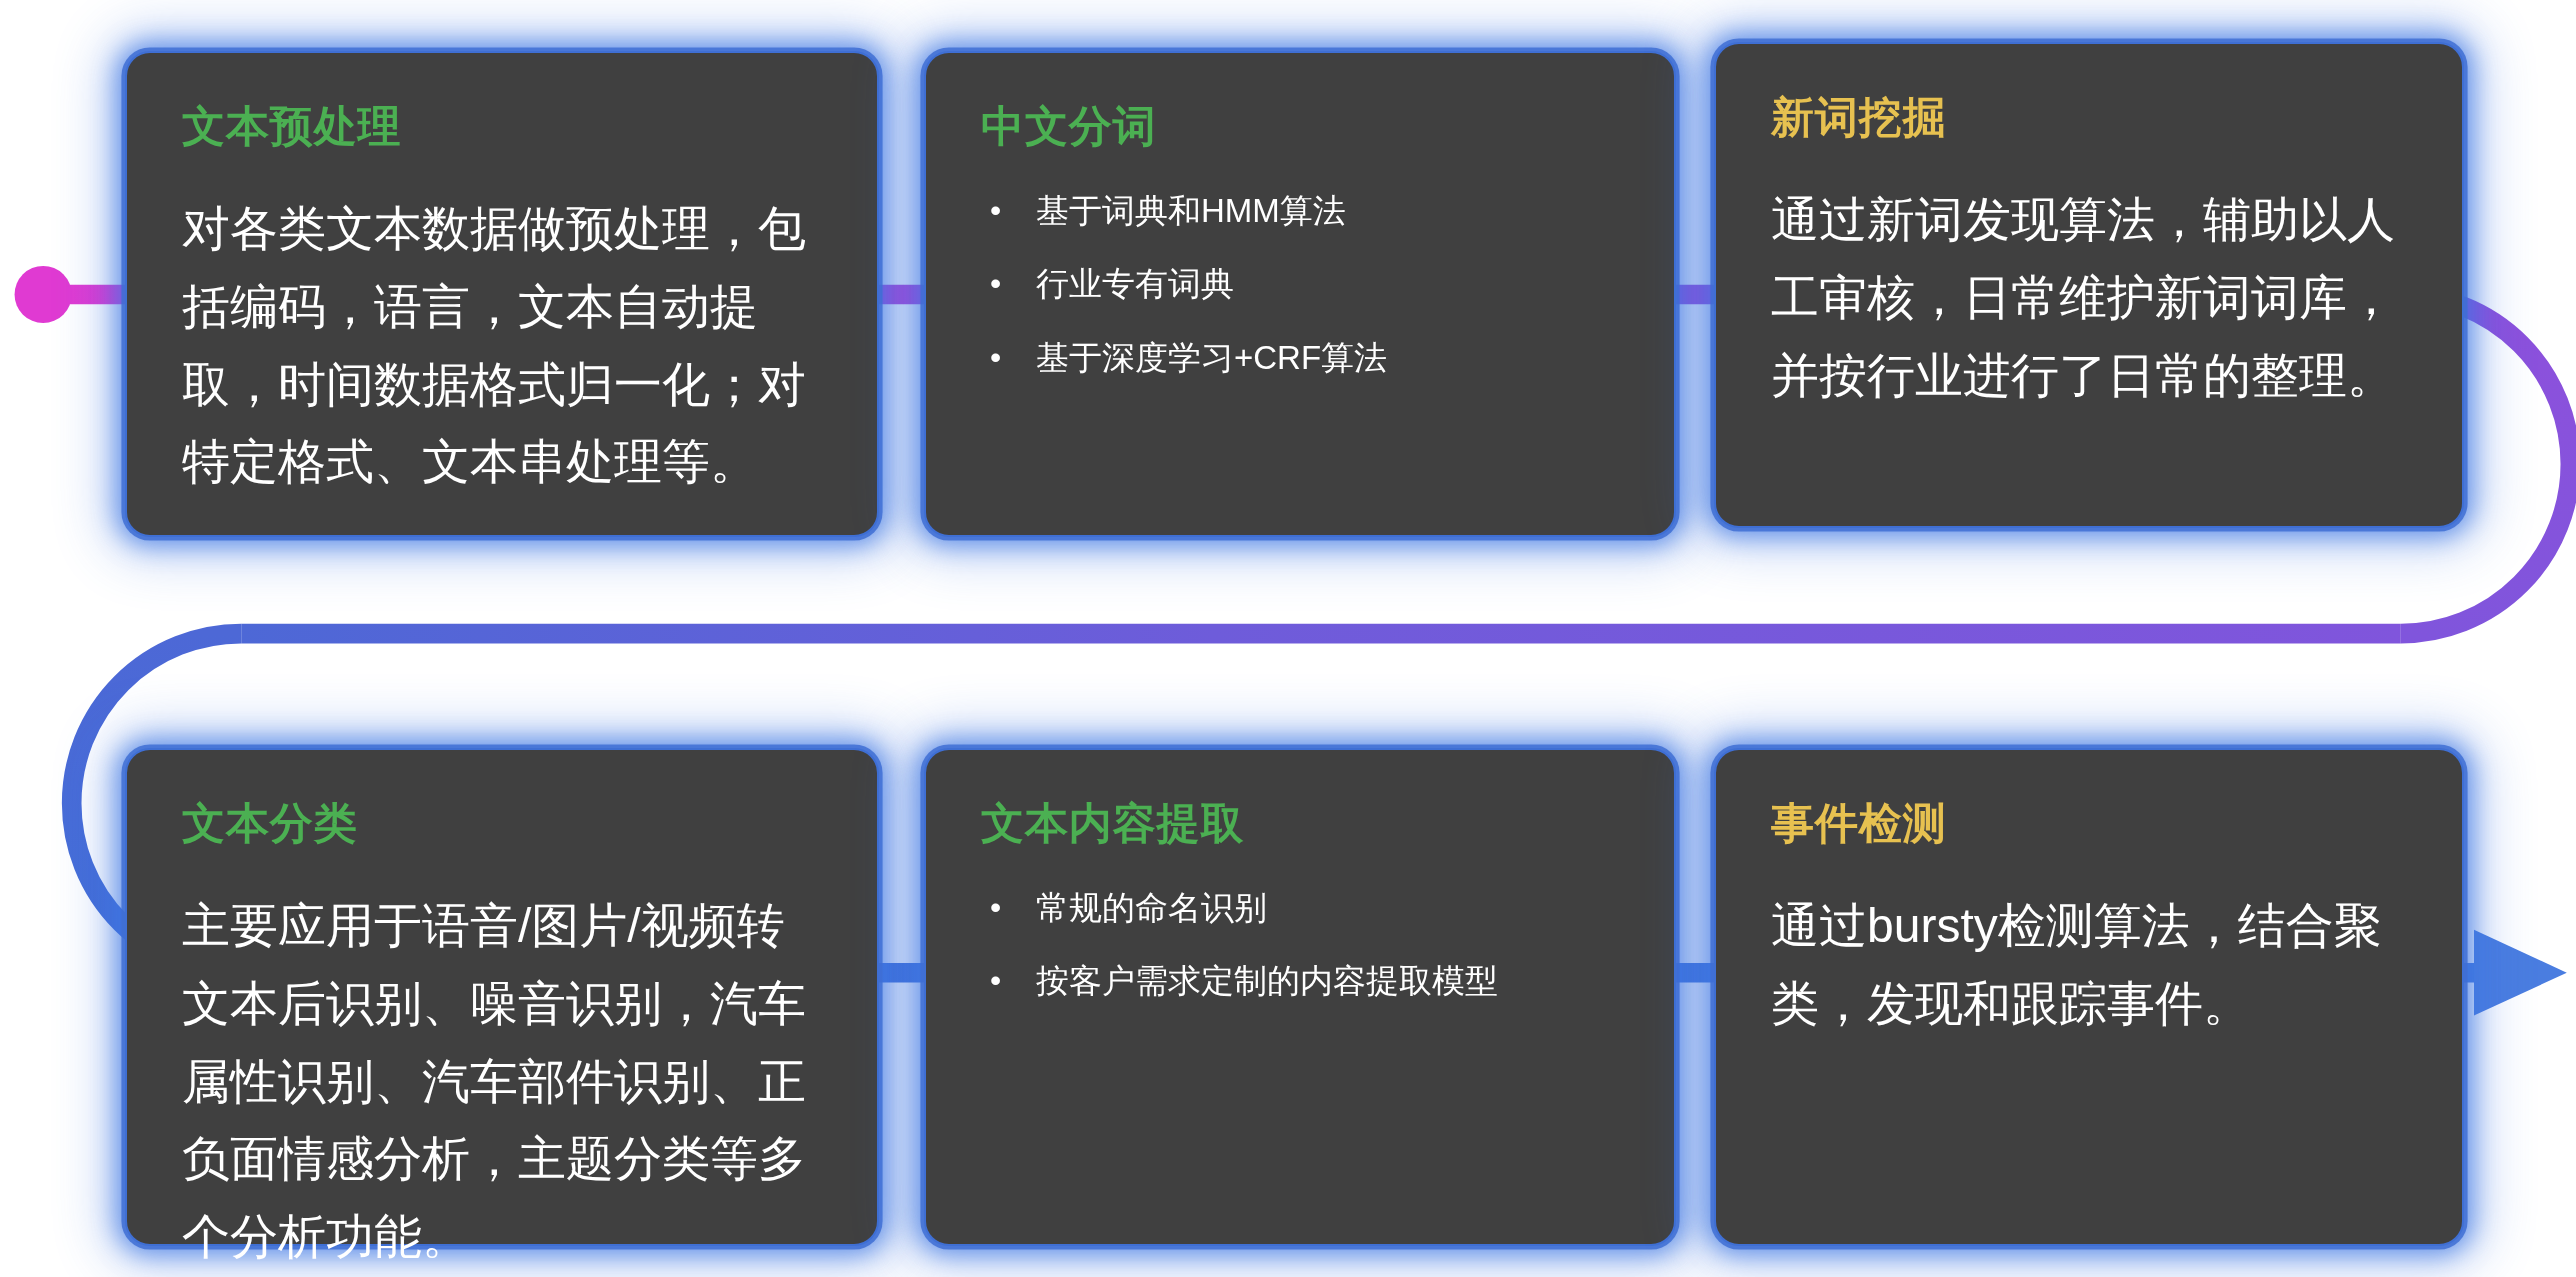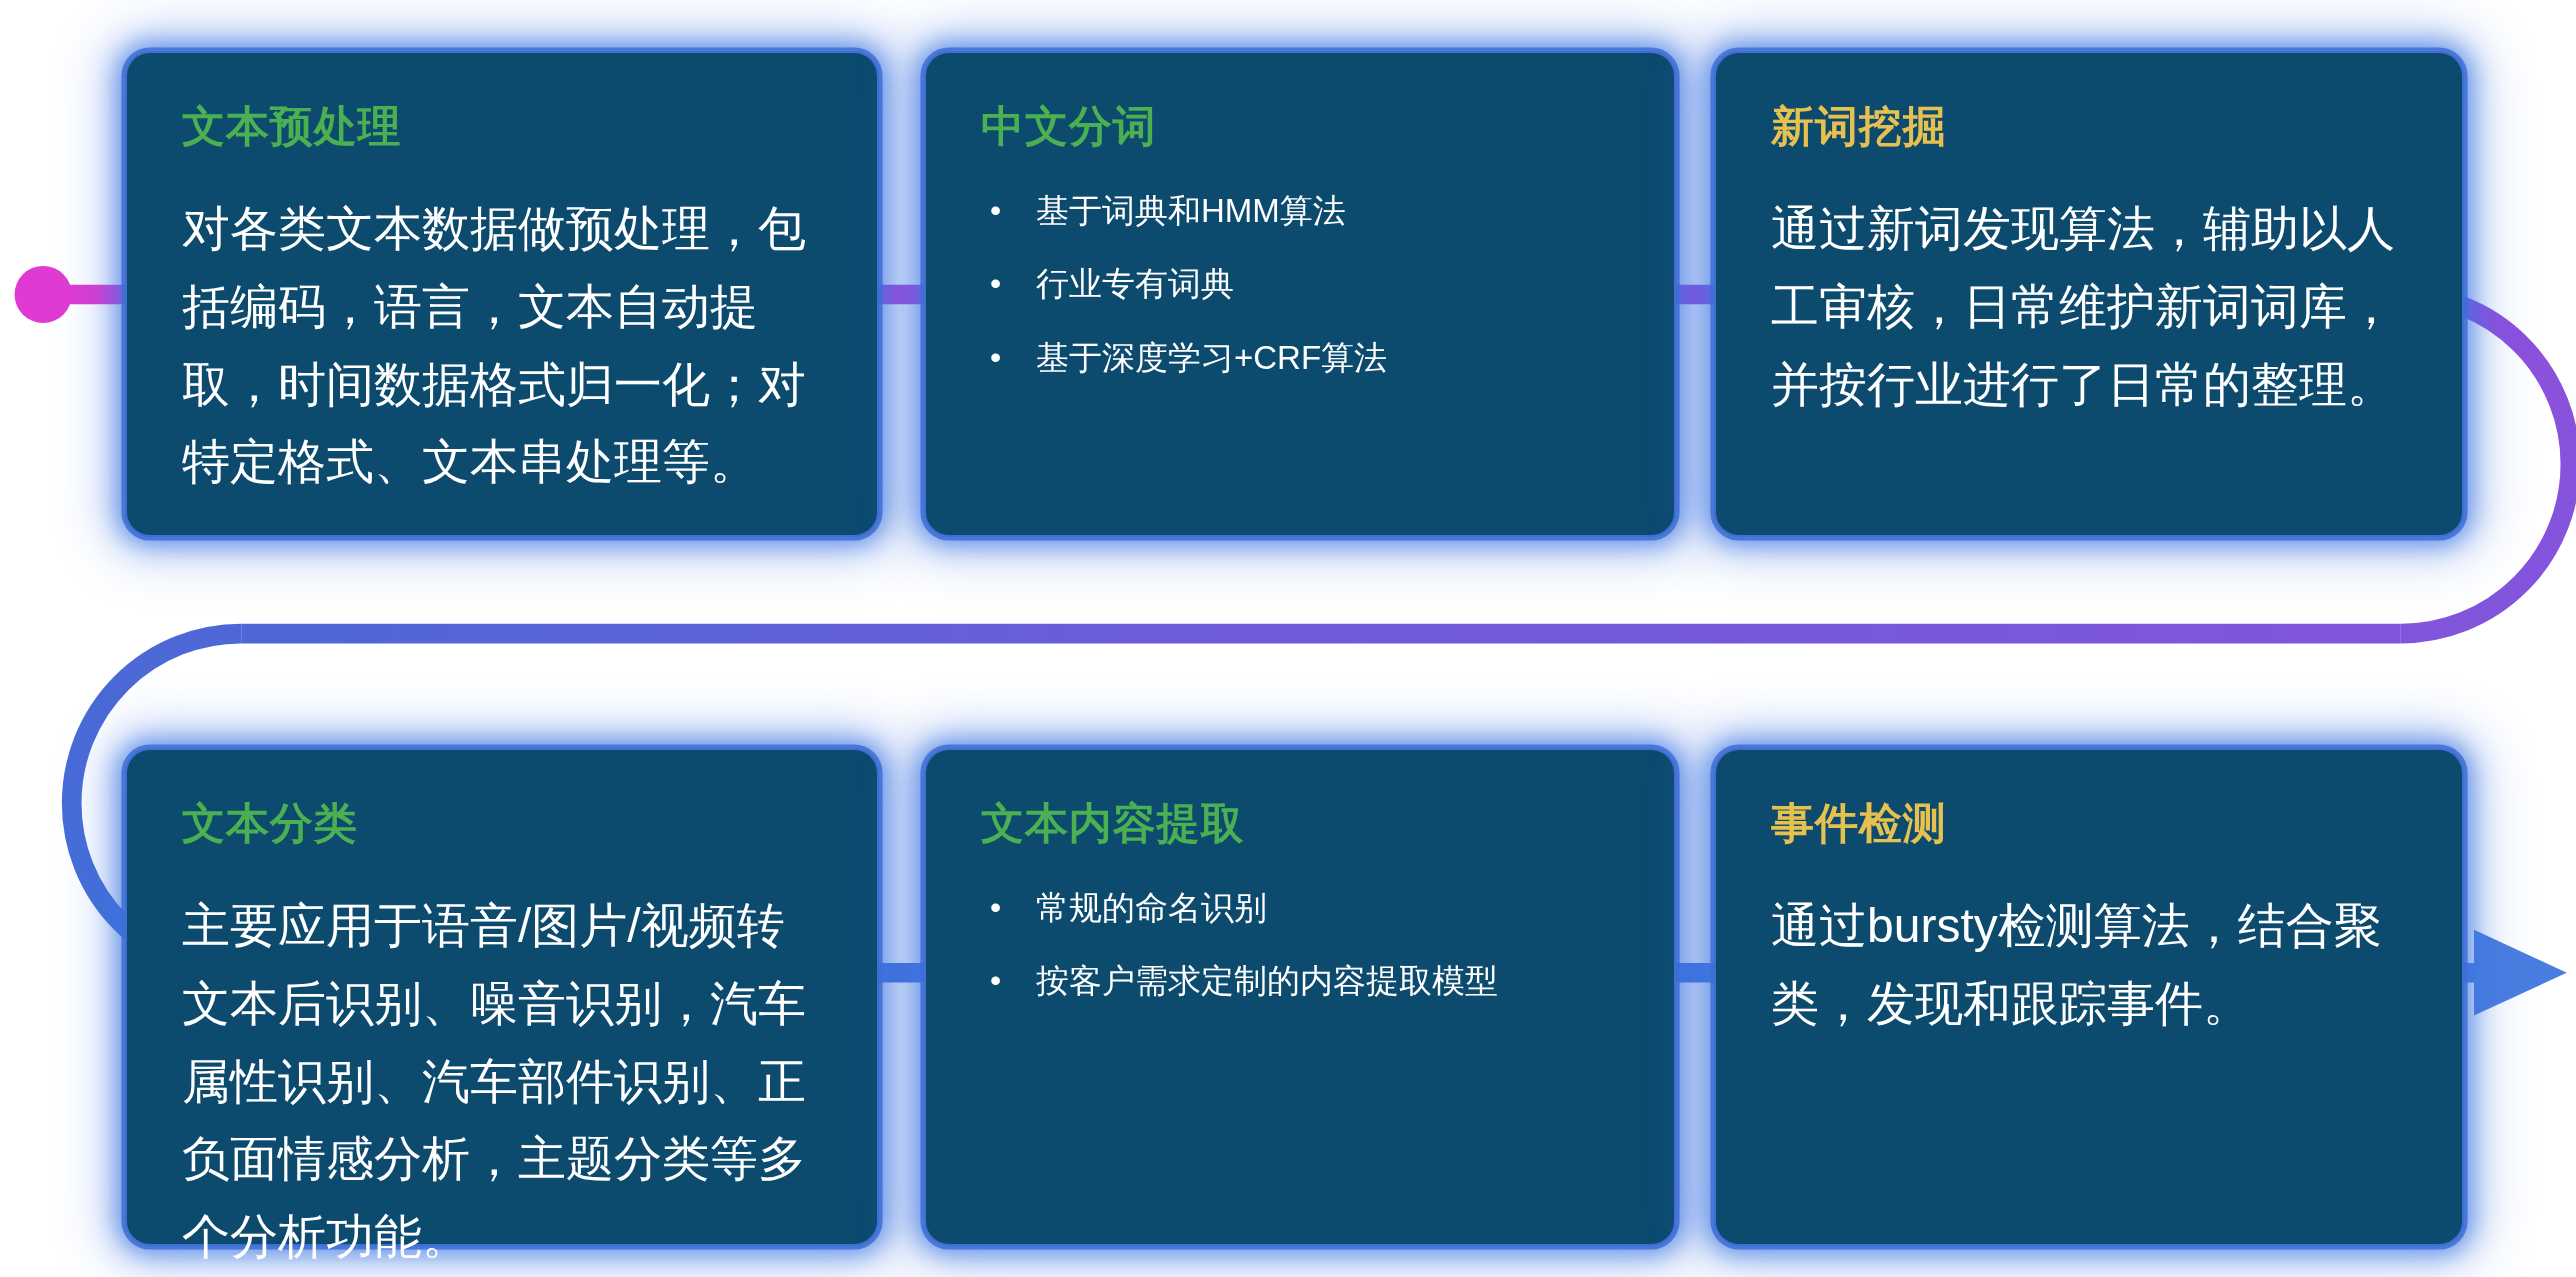--- a/index.html
+++ b/index.html
@@ -10,33 +10,33 @@
   }
   .canvas { position:relative; width:2576px; height:1277px; }
 
   
   .connector { position:absolute; left:0; top:0; z-index:0; }
 
   
   .card {
     position:absolute;
     width:754px;
-    background:#0c4a6e;
+    background:#404040;
     border-radius:25px;
     padding:45px 52px 36px 55px;
     z-index:1;
     border:2.7px solid #3f6fd4;
     box-shadow:
       0 0 0 3.6px rgba(63,111,212,0.85),
       0 0 23px 9px rgba(61,118,226,0.70),
       0 0 52px 19.6px rgba(61,118,226,0.32);
   }
   .c0 { left:125px;  top:51px;  height:486px; }
   .c1 { left:924px; top:51px;  height:486px; width:752px; }
-  .c2 { left:1714px; top:51px;  height:486px; width:750px; }
+  .c2 { left:1714px; top:42px;  height:486px; width:750px; }
   .c3 { left:125px;  top:748px; height:498px; }
   .c4 { left:924px; top:748px; height:498px; width:752px; }
   .c5 { left:1714px; top:748px; height:498px; width:750px; }
 
   .card h2 {
     font-size:43px;
     font-weight:bold;
     letter-spacing:0.9px;
     margin-bottom:34px;
   }

